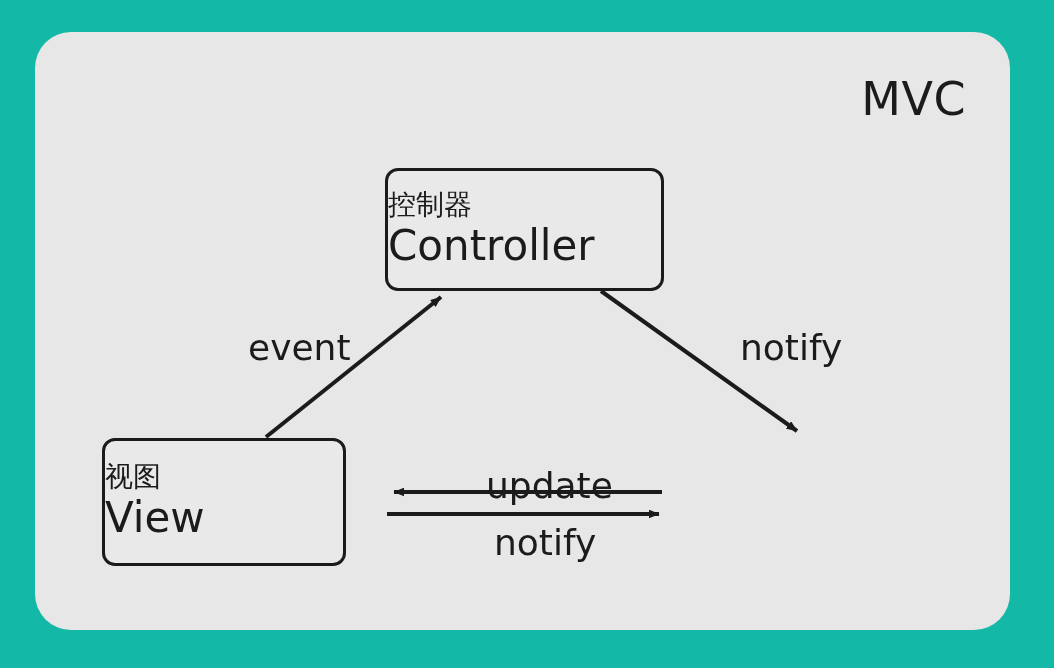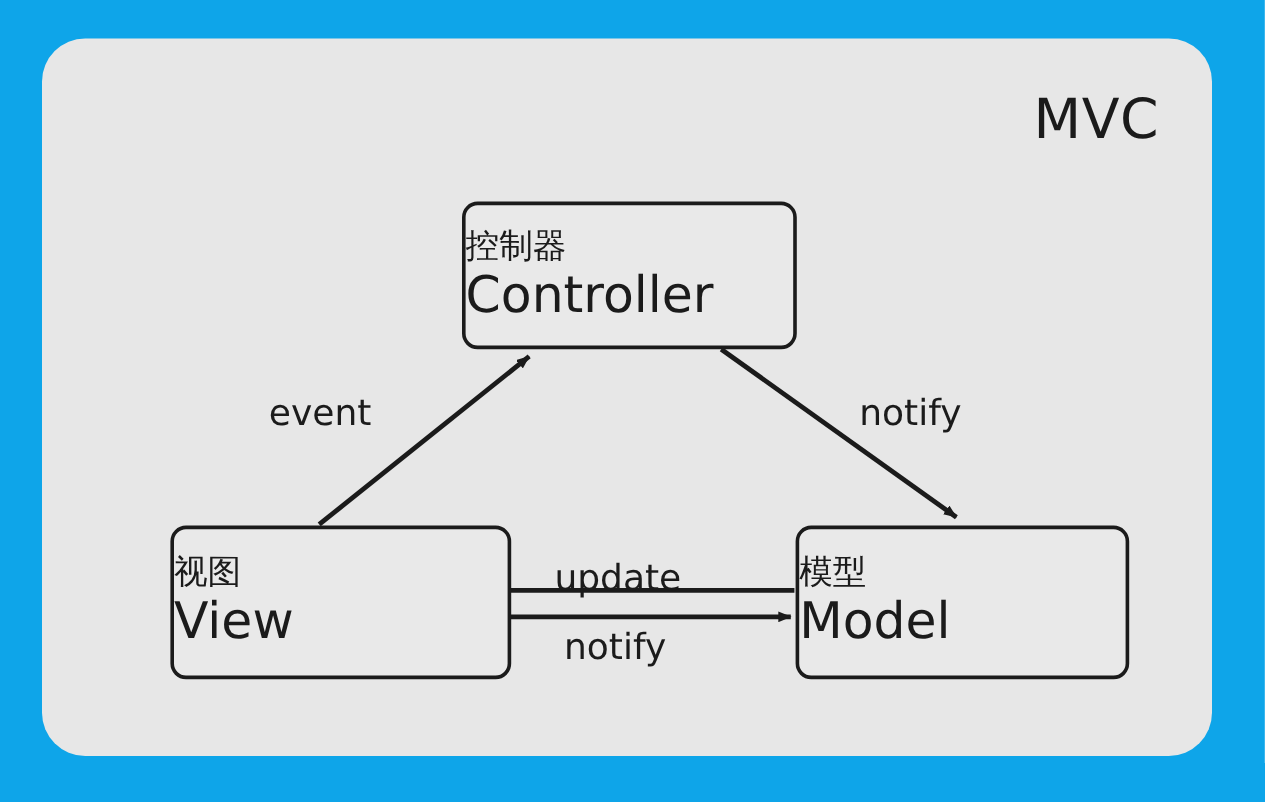--- a/index.html
+++ b/index.html
@@ -10,21 +10,21 @@
   body {
     width: 1054px;
     height: 668px;
     font-family: "DejaVu Sans", "Liberation Sans", sans-serif;
     overflow: hidden;
   }
   #canvas {
     position: relative;
     width: 1054px;
     height: 668px;
-    background: #0ea5e9;
+    background: #14b8a6;
   }
   .panel {
     position: absolute;
     left: 35px;
     top: 32px;
     width: 975px;
     height: 598px;
     background: #e7e7e7;
     border-radius: 36px;
   }
@@ -64,46 +64,46 @@
   }
   #node-controller {
     left: 385px;
     top: 168px;
     width: 279px;
     height: 123px;
   }
   #node-view {
     left: 102px;
     top: 438px;
-    width: 284px;
+    width: 244px;
     height: 128px;
-    margin-left: 40px;
   }
   #node-model {
     left: 663px;
     top: 438px;
     width: 278px;
     height: 128px;
   }
   .edge-svg {
     position: absolute;
     left: 0;
     top: 0;
     width: 1054px;
     height: 668px;
     z-index: 2;
     pointer-events: none;
   }
   .edge-label {
     position: absolute;
-    font-size: 30px;
+    font-size: 36px;
     color: #1b1b1b;
     line-height: 1;
     white-space: nowrap;
     z-index: 4;
+    margin-left: 24px;
   }
   #label-event  { left: 224px; top: 330px; }
   #label-notify { left: 716px; top: 330px; }
   #label-update { left: 462px; top: 468px; }
   #label-query  { left: 470px; top: 525px; }
 </style>
 </head>
 <body>
 
 <div id="canvas">
@@ -131,23 +131,19 @@
   <div class="node" id="node-controller">
     <span class="cn">控制器</span>
     <span class="en">Controller</span>
   </div>
 
   <div class="node" id="node-view">
     <span class="cn">视图</span>
     <span class="en">View</span>
   </div>
 
-  <div class="node" id="node-model">
-    <span class="cn">模型</span>
-    <span class="en">Model</span>
-  </div>
 
   <div class="edge-label" id="label-event">event</div>
   <div class="edge-label" id="label-notify">notify</div>
   <div class="edge-label" id="label-update">update</div>
   <div class="edge-label" id="label-query">notify</div>
 
 </div>
 
 </body></html>

